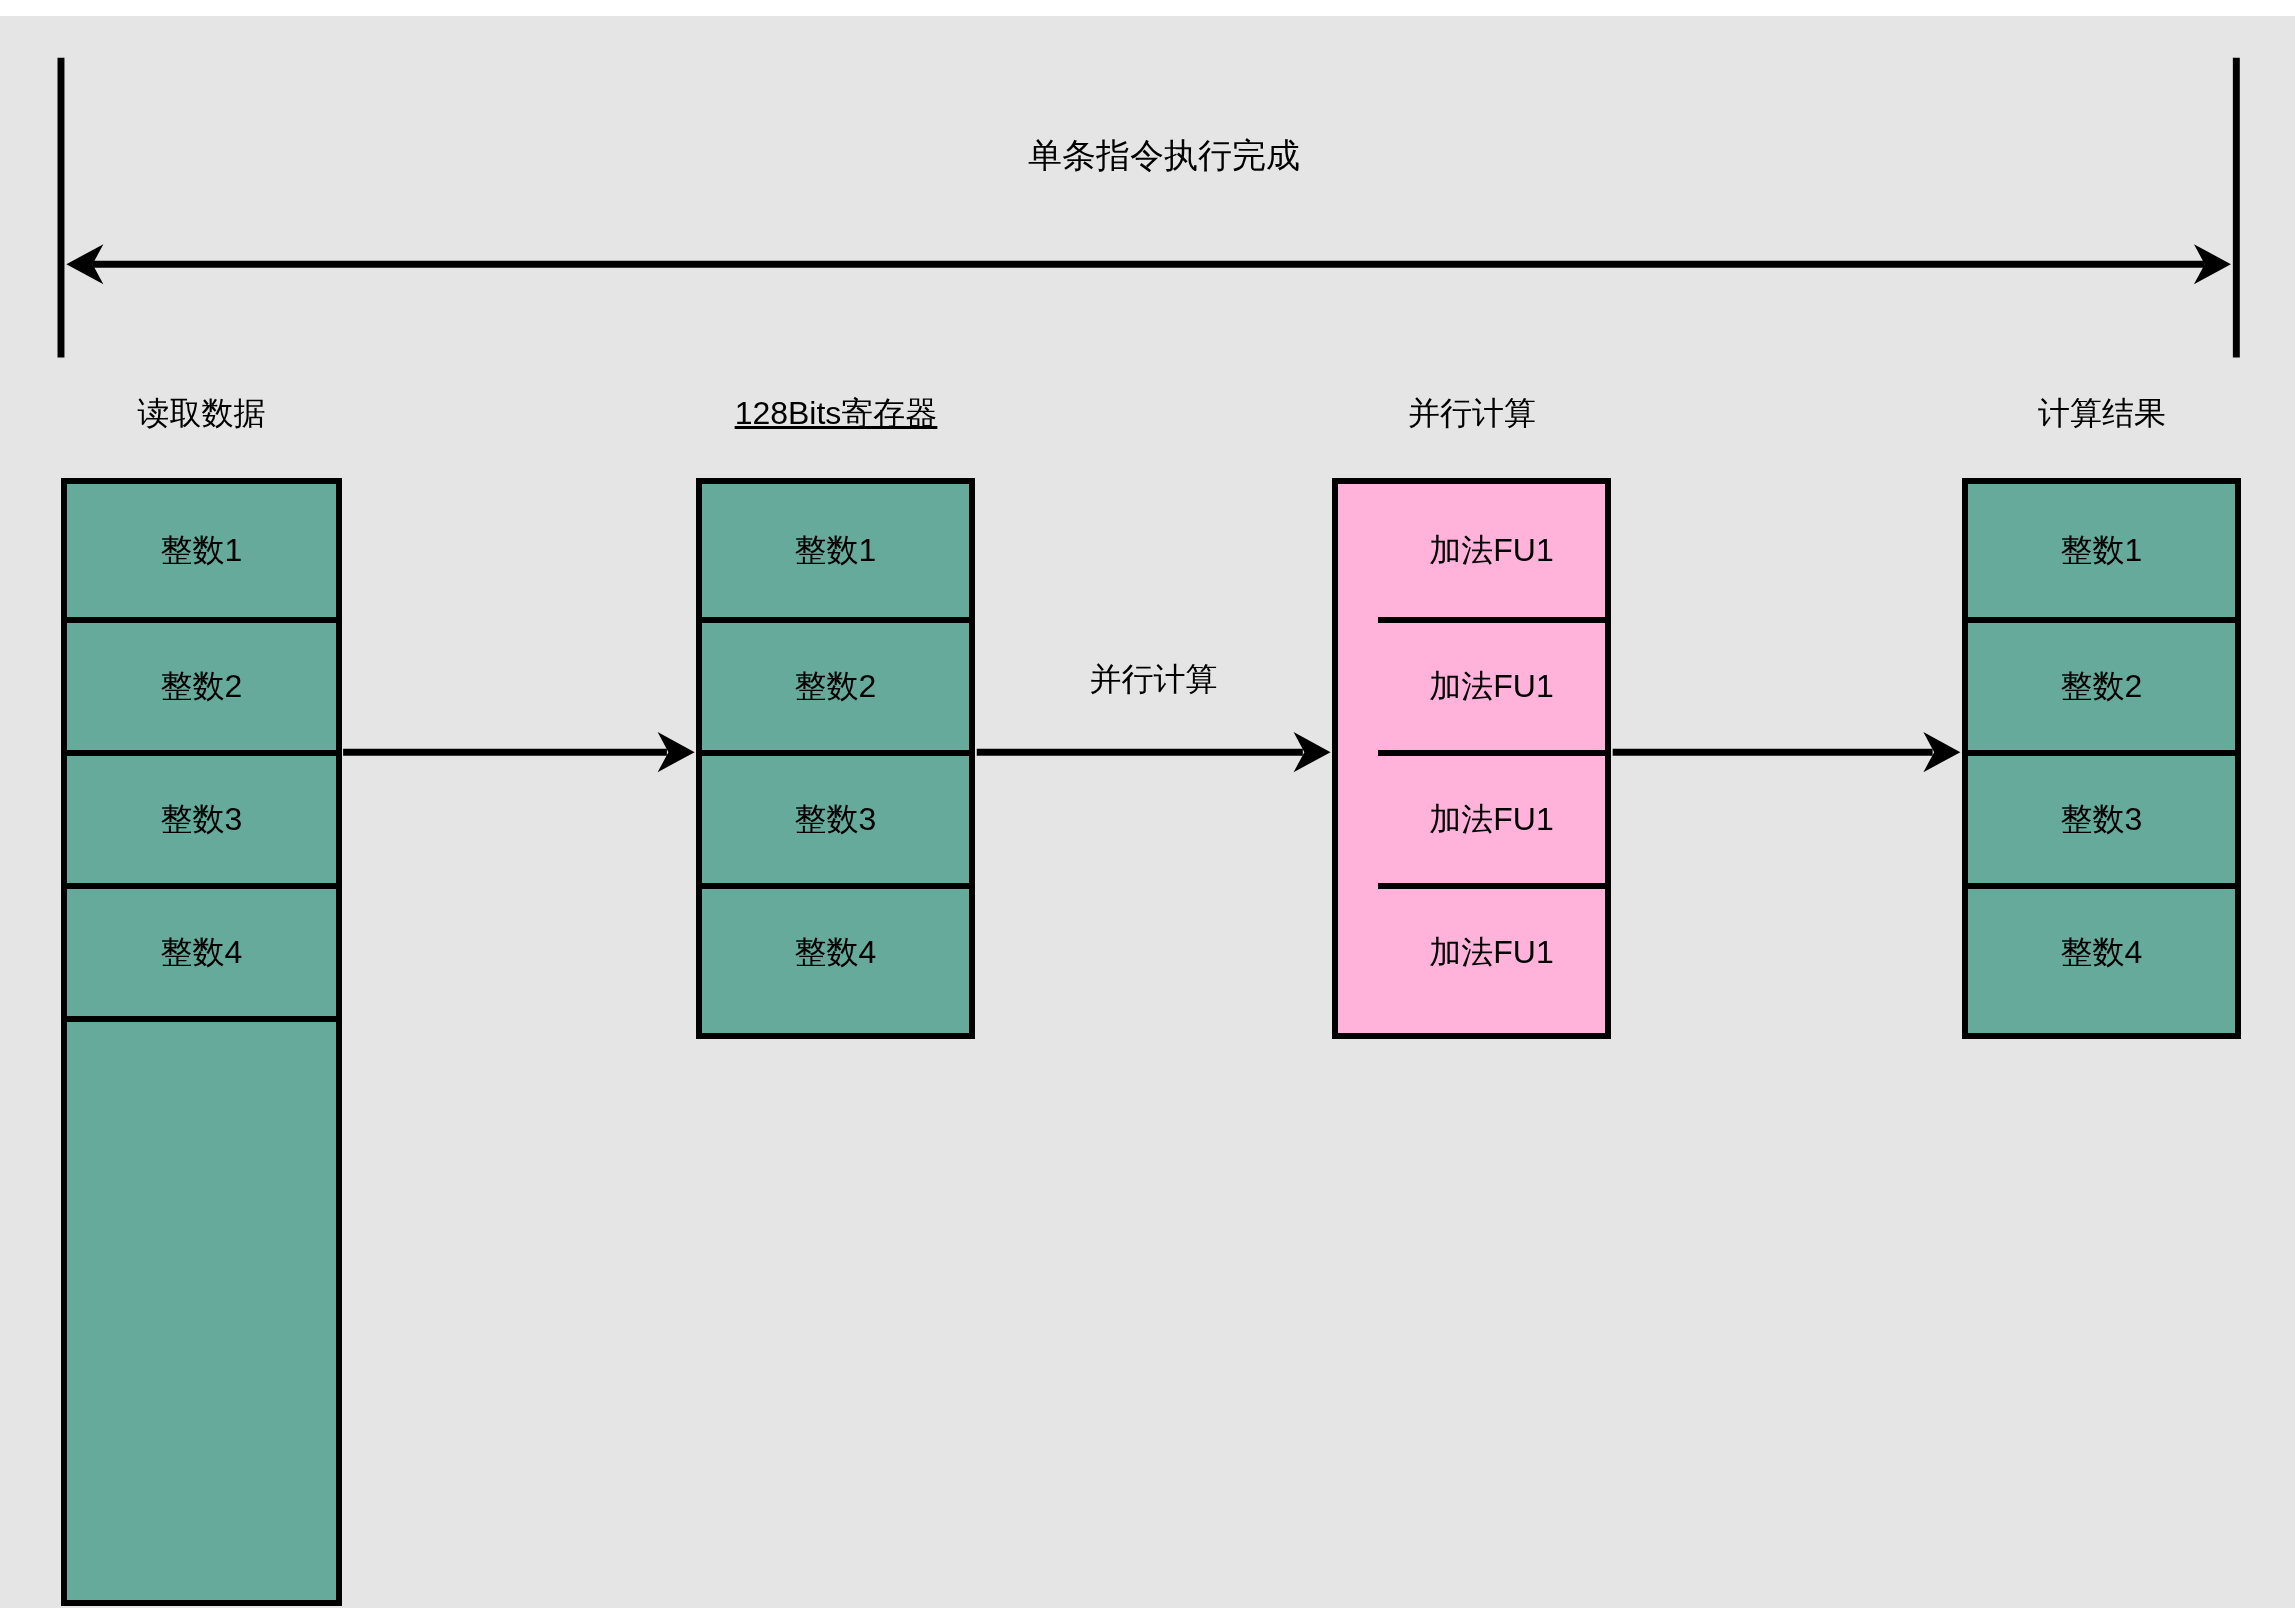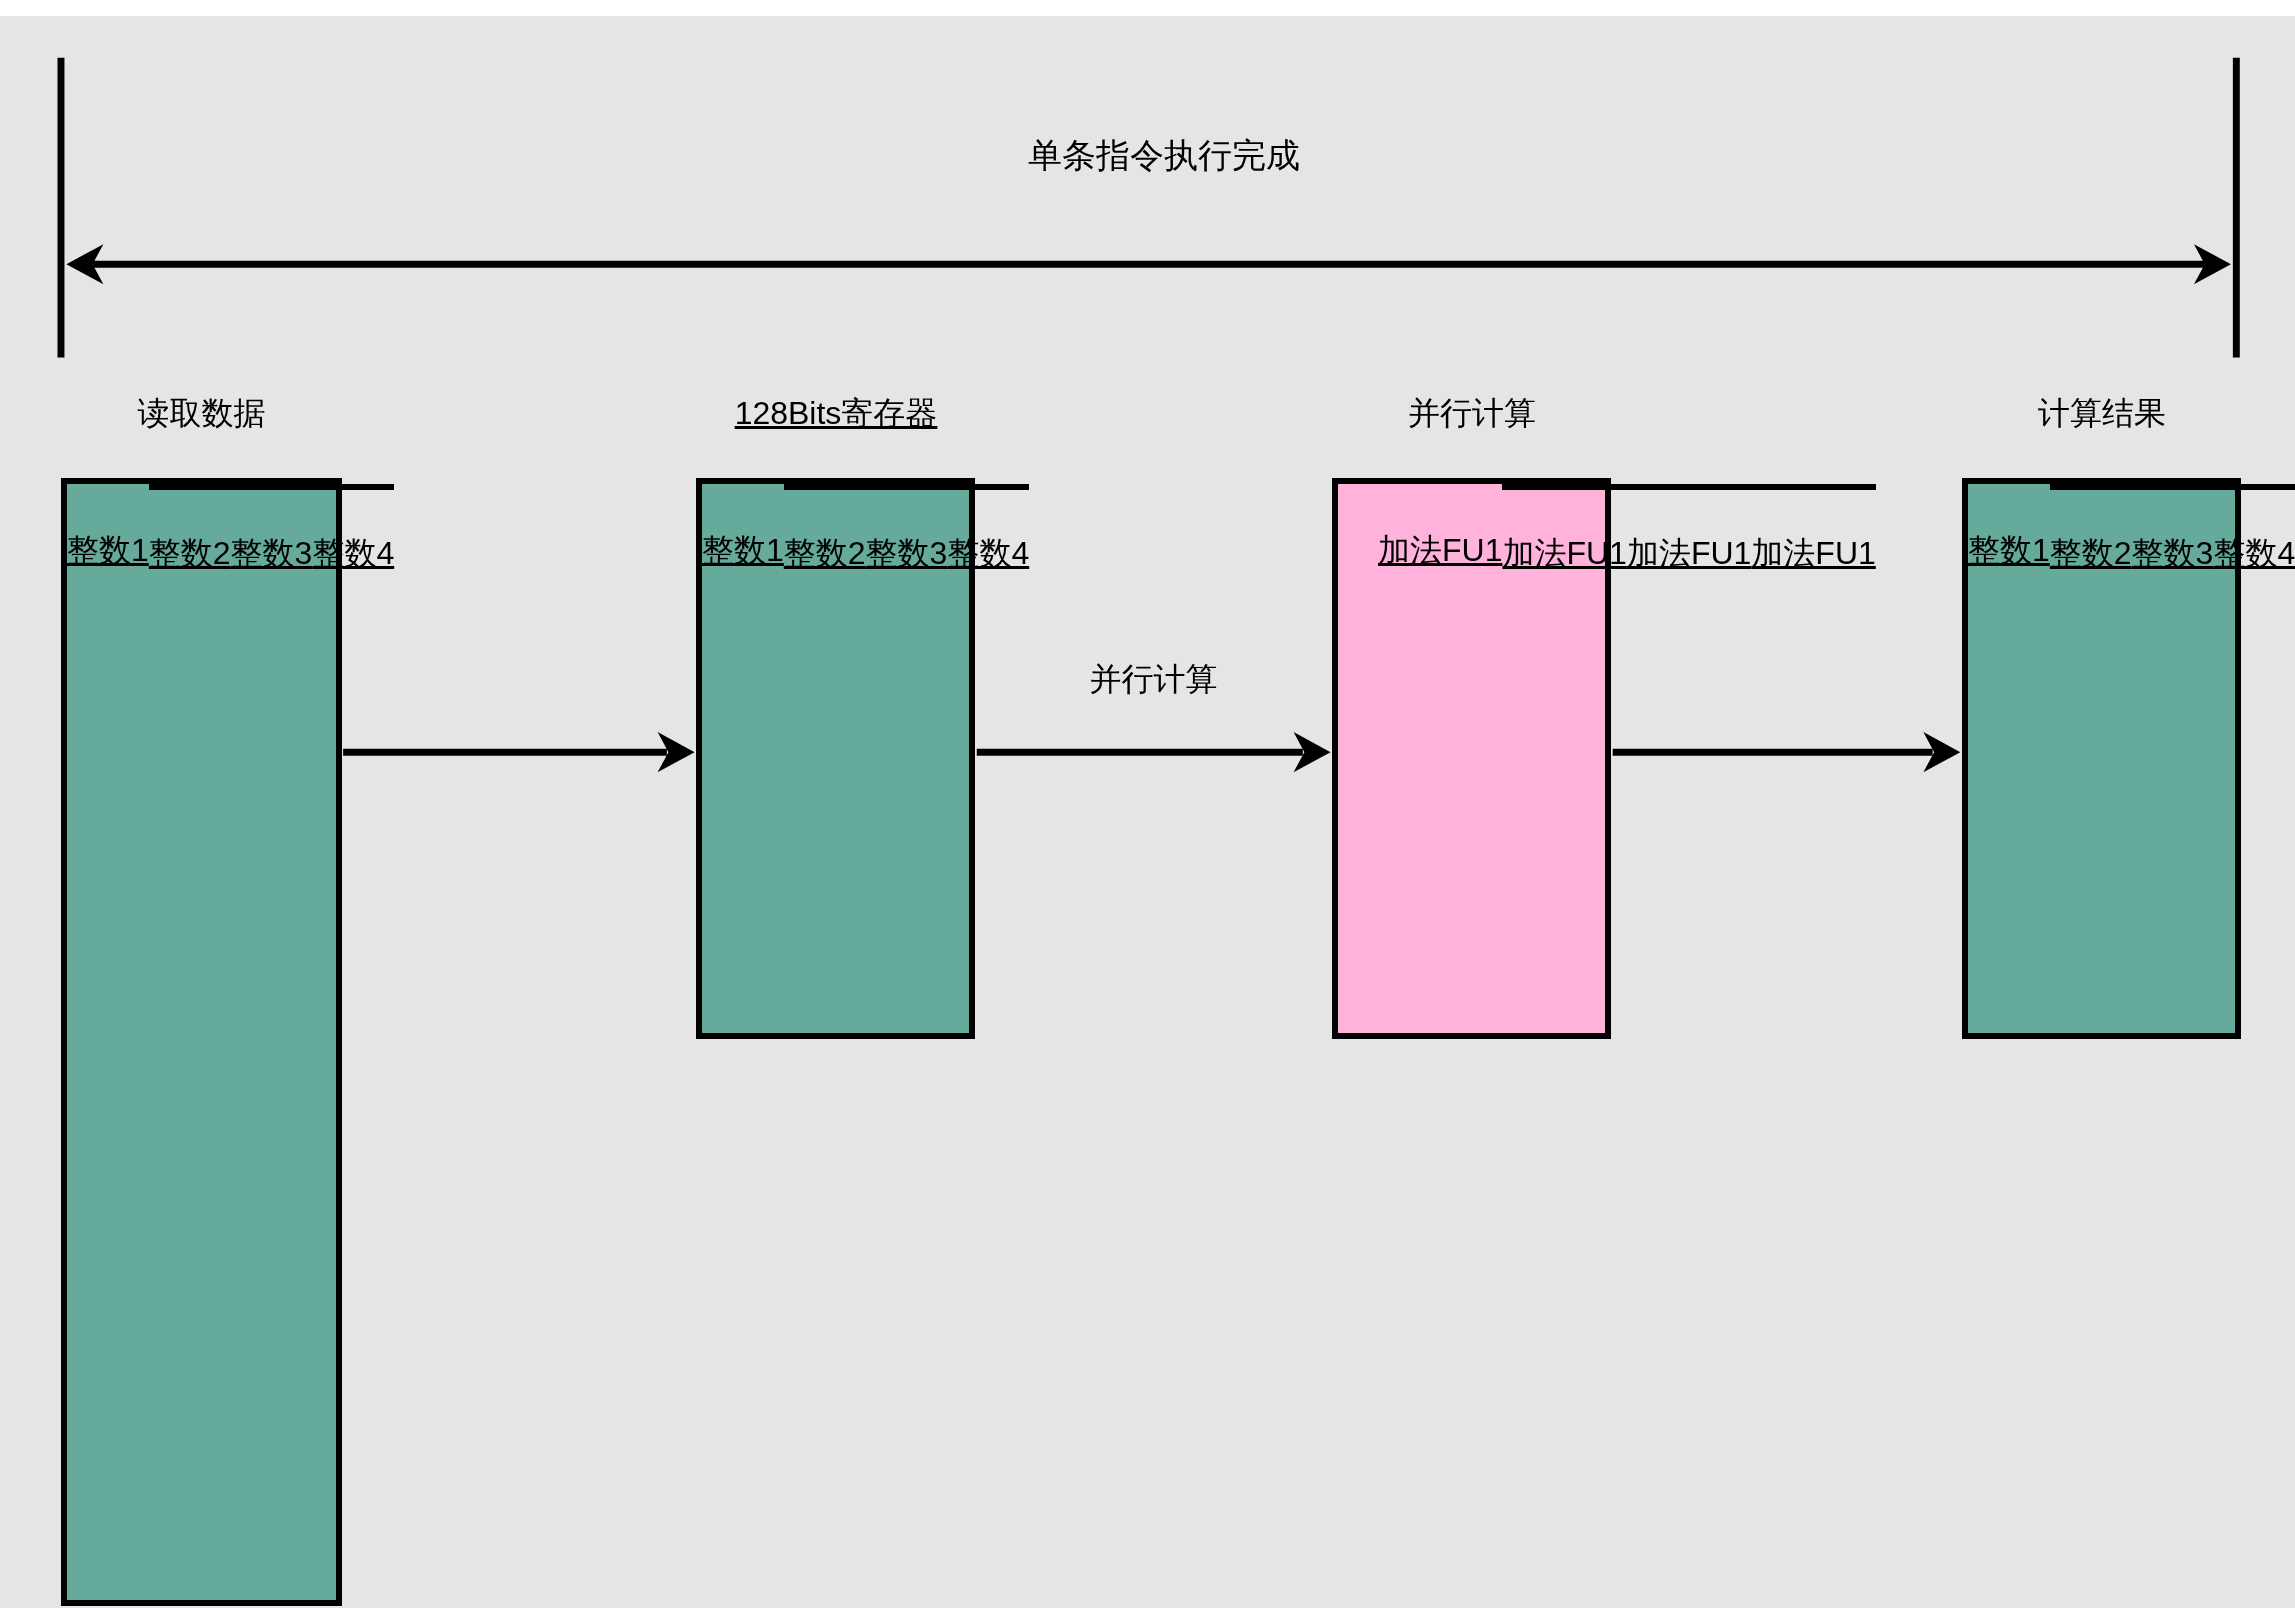--- a/index.html
+++ b/index.html
@@ -10,23 +10,22 @@
   .overlay{position:absolute;left:0;top:0;width:2295px;height:1608px;pointer-events:none;}
   .title{
     position:absolute;left:817px;top:116px;width:694px;height:46px;
     font-size:34px;line-height:46px;text-align:center;white-space:nowrap;
   }
   .col-header{
     position:absolute;top:376px;height:42px;font-size:32px;line-height:42px;
     text-align:center;white-space:nowrap;
   }
   .col{
-    position:absolute;display:flex;flex-direction:row;box-sizing:border-box;
+    position:absolute;display:flex;flex-direction:column;box-sizing:border-box;
     border:6.2px solid #000;
-    text-decoration:underline;
   }
   .col.green{background:var(--green,#65AA9B);}
   .col.pink{background:var(--pink,#FFB3DB);}
   .cell{
     flex:0 0 auto;display:flex;align-items:center;justify-content:center;
     font-size:32px;box-sizing:border-box;
   }
   .cell + .cell{border-top:6.2px solid #000;}
   .arrow-label{
     position:absolute;top:642px;height:43px;width:355px;font-size:32px;line-height:43px;

